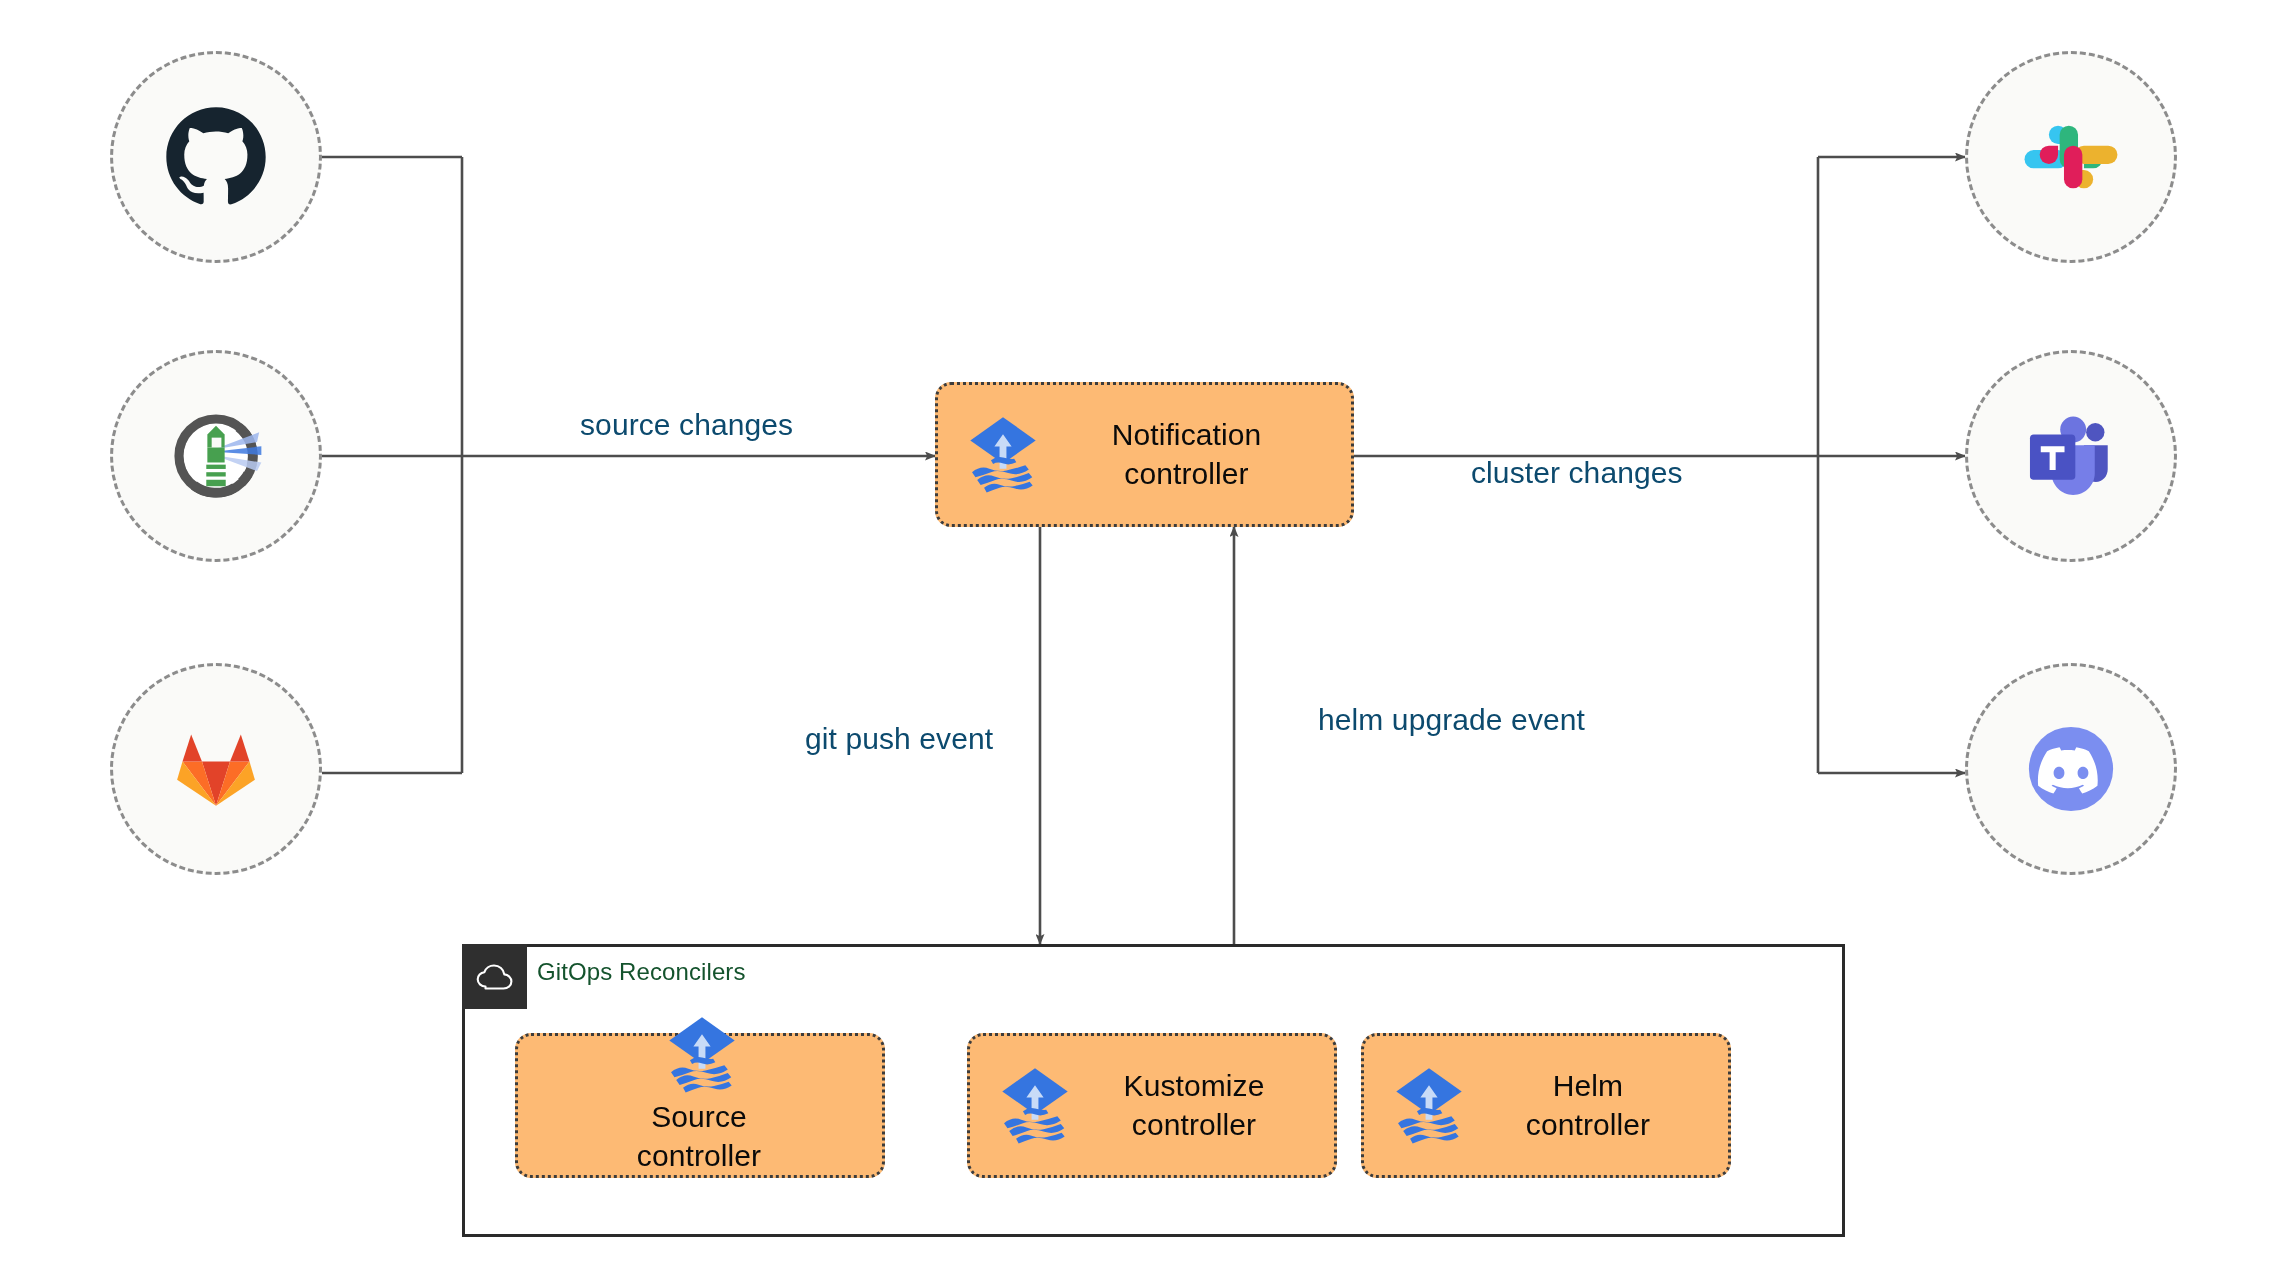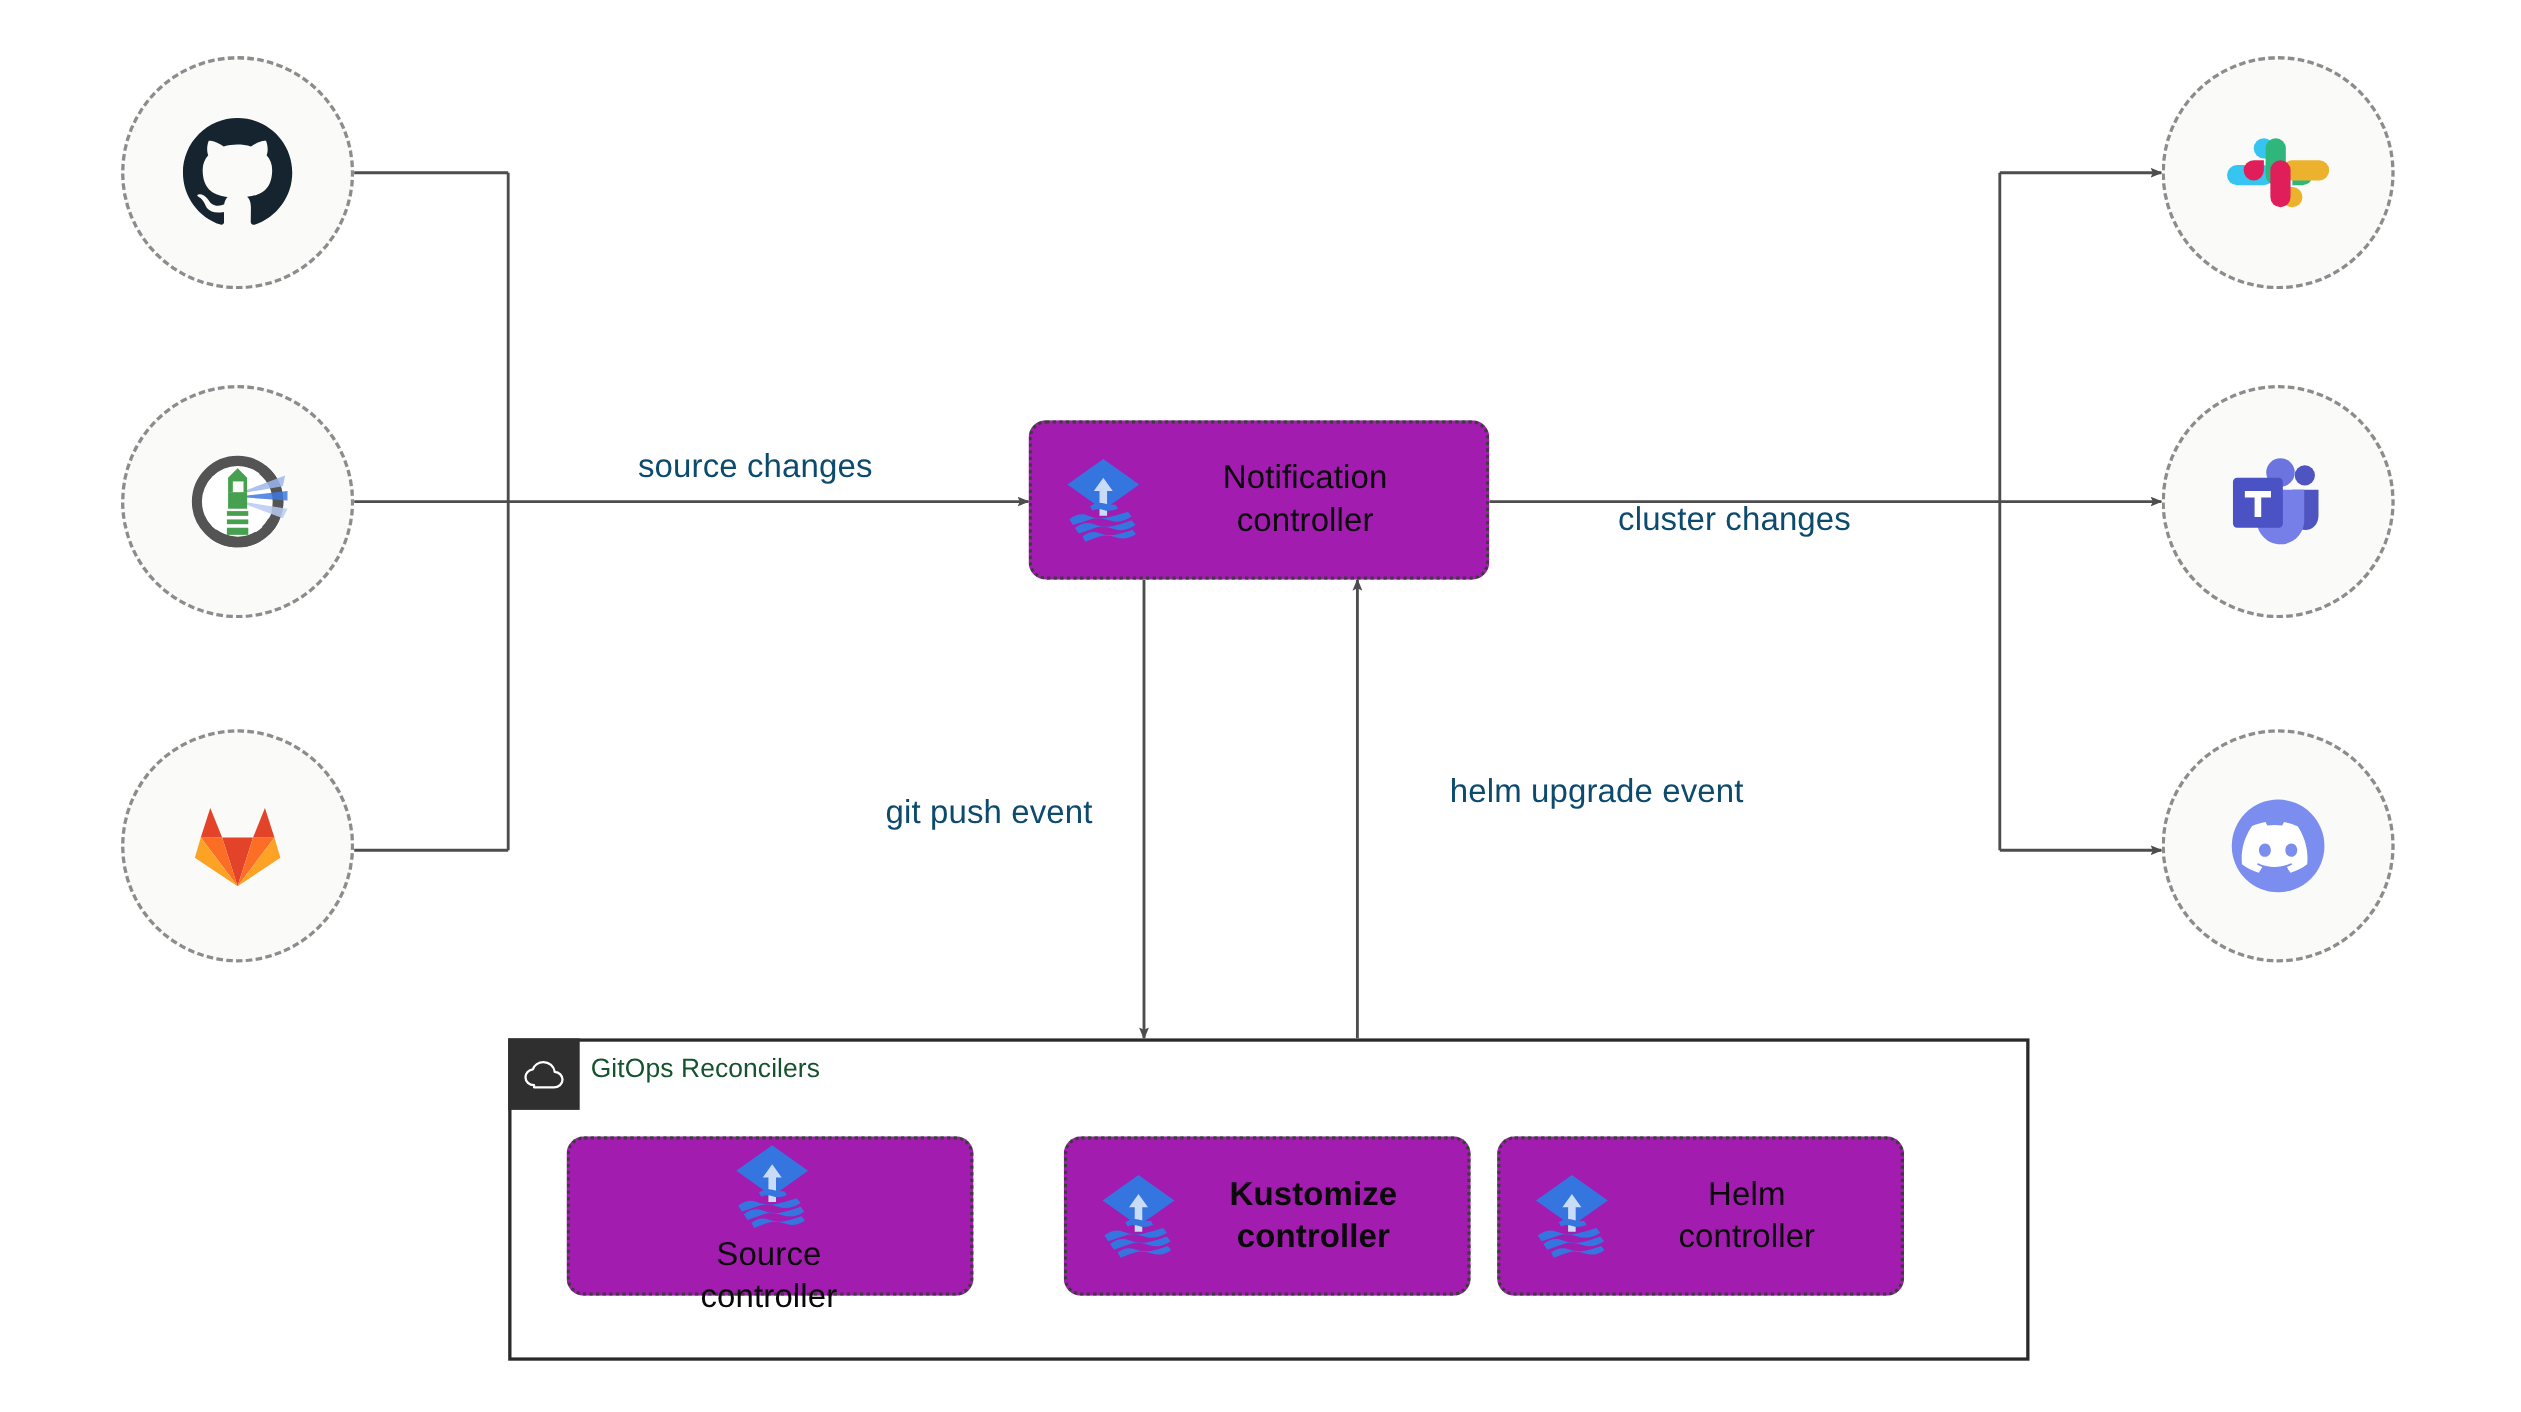--- a/index.html
+++ b/index.html
@@ -43,24 +43,24 @@
     height: 108px;
     display: block;
   }
 
   
   .ctrl-box {
     position: absolute;
     box-sizing: border-box;
     border: 3px dotted #3c3c3c;
     border-radius: 16px;
-    background: #a21caf;
+    background: #fdba74;
     display: flex;
     align-items: center;
-    justify-content: space-between;
+    justify-content: flex-end;
     padding: 0 18px 0 22px;
   }
   .ctrl-box .flux-logo {
     width: 86px;
     height: 86px;
     flex: 0 0 86px;
   }
   .ctrl-box .ctrl-label {
     flex: 1 1 auto;
     text-align: center;
@@ -274,21 +274,21 @@
         <path d="M28 88 q9-7 18-3.5 t18 1.5 t17-5 l3.5 4.5 q-10 7-20.5 3.5 t-18-1 t-15 5.5z"></path>
         <path d="M36 56 q7-5 14-3 t13 1.5 l2.5 4 q-8 4-15 1.5 t-12 .5z"></path>
       </g>
     </svg>
     <div class="ctrl-label">
       <span>Source</span><br>
       <span>controller</span>
     </div>
   </div>
 
-  <div class="ctrl-box" style="left:967px; top:1033px; width:370px; height:145px;font-weight:bold;">
+  <div class="ctrl-box" style="left:967px; top:1033px; width:370px; height:145px;">
     <svg class="flux-logo" viewBox="0 0 100 100">
       <path d="M50 6 L88 33 L50 60 L12 33 Z" fill="#3575e0"></path>
       <path d="M50 26 L60 40 L54 40 L54 66 L46 66 L46 40 L40 40 Z" fill="#c8dbf7"></path>
       <g fill="#3575e0">
         <path d="M14 70 q10-8 20-4 t20 2 t22-6 l4 5 q-12 8-24 4 t-20-1 t-18 6z"></path>
         <path d="M20 79 q10-8 20-4 t20 2 t20-6 l4 5 q-11 8-23 4 t-20-1 t-17 6z"></path>
         <path d="M28 88 q9-7 18-3.5 t18 1.5 t17-5 l3.5 4.5 q-10 7-20.5 3.5 t-18-1 t-15 5.5z"></path>
         <path d="M36 56 q7-5 14-3 t13 1.5 l2.5 4 q-8 4-15 1.5 t-12 .5z"></path>
       </g>
     </svg>

